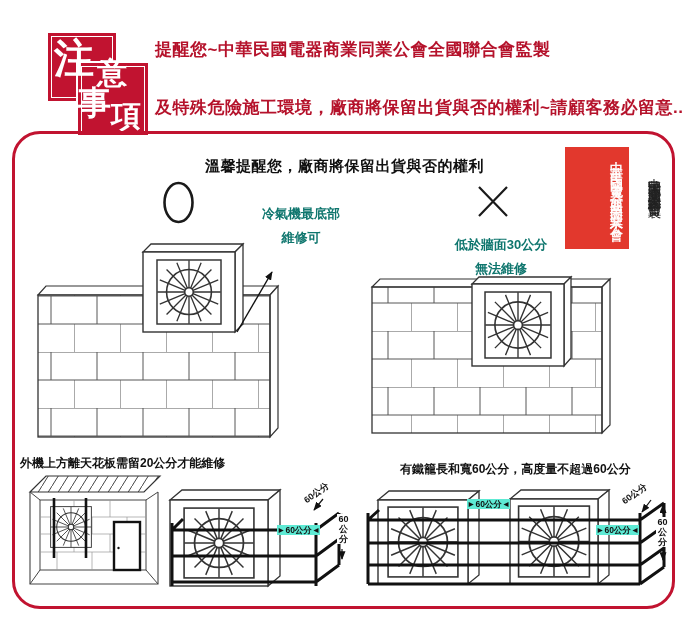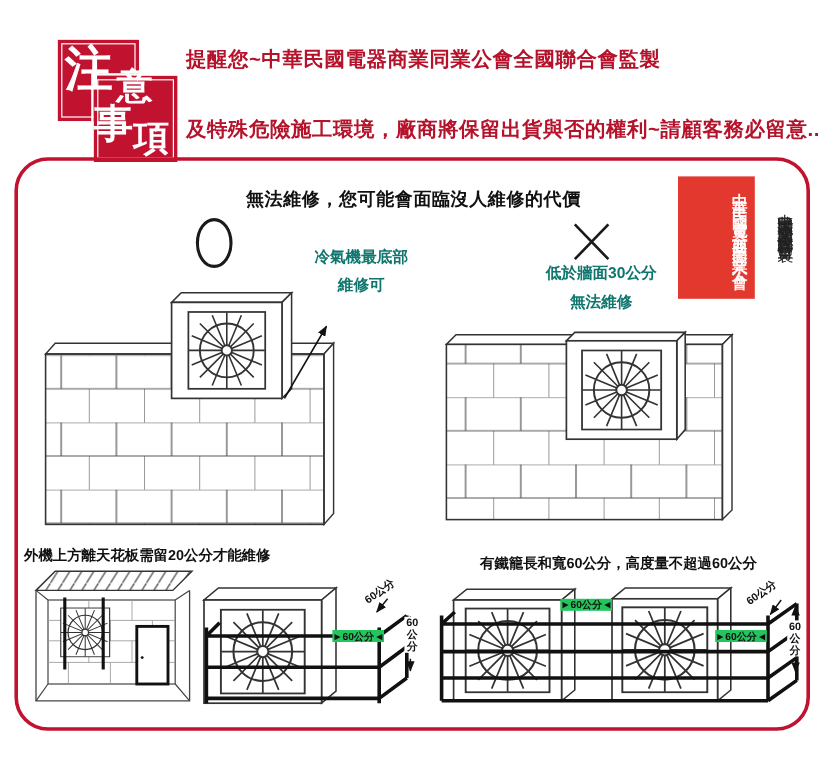--- a/index.html
+++ b/index.html
@@ -18,34 +18,34 @@
   .bc3{left:32px;top:55px;font-size:33px;}
   .bc4{left:65px;top:70px;font-size:30px;}
   
   .intro{left:155px;width:540px;color:#b5122b;font-size:17px;font-weight:bold;letter-spacing:.5px;white-space:nowrap;}
   .il1{top:38px;} .il2{top:67px;} .il3{top:96px;}
   
   .panel{left:12px;top:131px;width:657px;height:472px;border:3px solid #c11330;border-radius:28px;}
   .title{left:205px;top:157px;font-size:15px;font-weight:bold;color:#111;letter-spacing:.5px;white-space:nowrap;}
   .note{font-size:13px;font-weight:bold;color:#0f766e;text-align:center;line-height:24px;}
   .oknote{left:238px;top:202px;width:126px;}
-  .badnote{left:440px;top:216px;width:122px;}
+  .badnote{left:440px;top:233px;width:122px;}
   
   .seal{left:565px;top:147px;width:64px;height:102px;background:#e2382d;}
   .sealtxt{position:absolute;inset:4px 3px;writing-mode:vertical-rl;color:rgba(255,255,255,.96);
            font-size:13px;font-weight:bold;line-height:20px;letter-spacing:6px;
            font-family:"Liberation Serif","DejaVu Serif",serif;}
   
   .sidetxt{left:645px;top:167px;height:302px;writing-mode:vertical-rl;color:#222;
            font-size:13.5px;letter-spacing:1.5px;font-family:"Liberation Serif","DejaVu Serif",serif;}
   
   .cap{font-size:12px;font-weight:bold;color:#111;white-space:nowrap;}
   .capL{left:20px;top:455px;} .capR{left:400px;top:461px;}
   
-  .dim{font-size:8.5px;font-weight:bold;color:#111;background:#22c55e;white-space:nowrap;line-height:10px;}
+  .dim{font-size:8.5px;font-weight:bold;color:#111;background:#5eead4;white-space:nowrap;line-height:10px;}
   .dimrot{font-size:9px;font-weight:bold;color:#111;white-space:nowrap;transform:rotate(-36deg);transform-origin:left center;line-height:10px;}
   .dimvert{width:13px;font-size:9px;font-weight:bold;color:#111;word-break:break-all;line-height:10px;text-align:center;background:#fff;}
   .f1mid{left:277px;top:525px;} .f1rot{left:305px;top:496px;} .f1vert{left:337px;top:514px;}
   .f2gap{left:467px;top:499px;} .f2mid{left:596px;top:525px;} .f2rot{left:623px;top:497px;} .f2vert{left:656px;top:517px;}
   svg{display:block;}
 </style>
 </head>
 <body>
 
 <div class="page">
@@ -77,21 +77,21 @@
     <span class="bc bc2">意</span>
     <span class="bc bc3">事</span>
     <span class="bc bc4">項</span>
   </div>
 
   <div class="abs intro il1">提醒您~中華民國電器商業同業公會全國聯合會監製</div>
   <div class="abs intro il3">及特殊危險施工環境，廠商將保留出貨與否的權利~請顧客務必留意..</div>
 
   <div class="abs panel"></div>
 
-  <div class="abs title">無法維修，您可能會面臨沒人維修的代價</div>
+  <div class="abs title">溫馨提醒您，廠商將保留出貨與否的權利</div>
 
   <svg class="abs" style="left:162px;top:181px" width="33" height="43" viewBox="0 0 33 43">
     <ellipse cx="16.5" cy="21.5" rx="14" ry="19.5" fill="none" stroke="#1a1a1a" stroke-width="2.6"></ellipse>
   </svg>
 
   <div class="abs note oknote">
     <div>冷氣機最底部</div>
     <div>維修可</div>
   </div>
 

